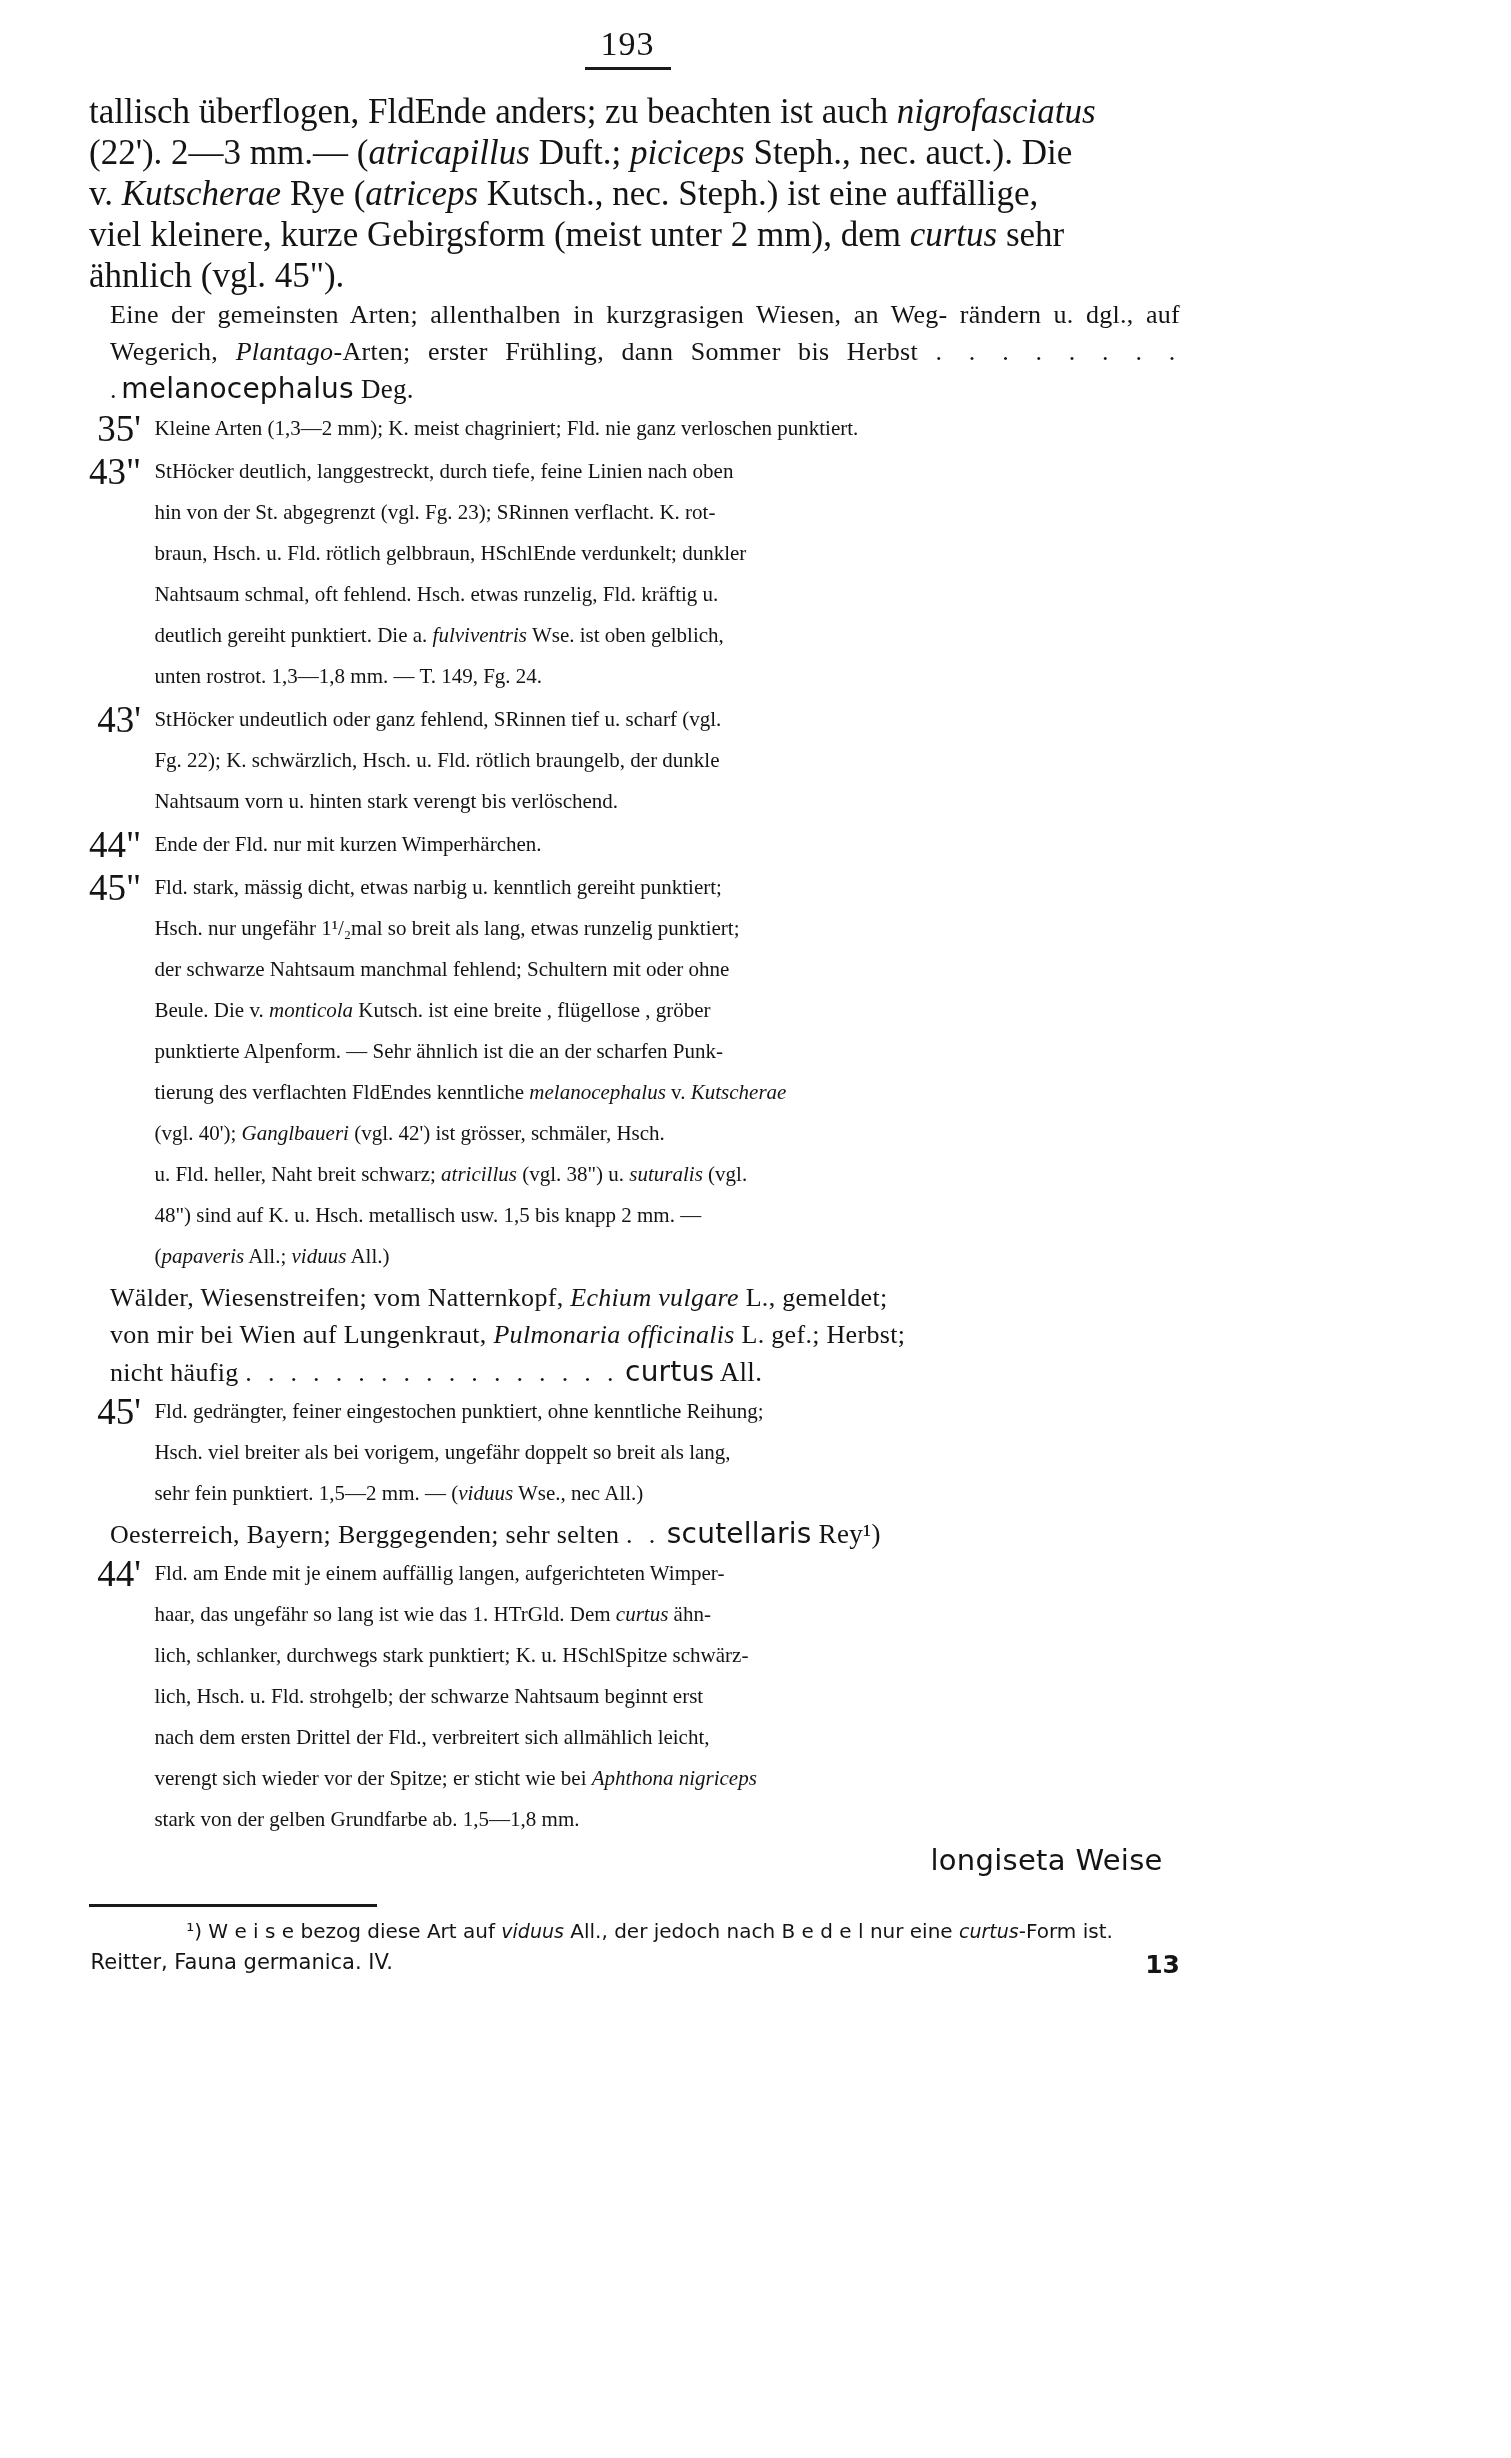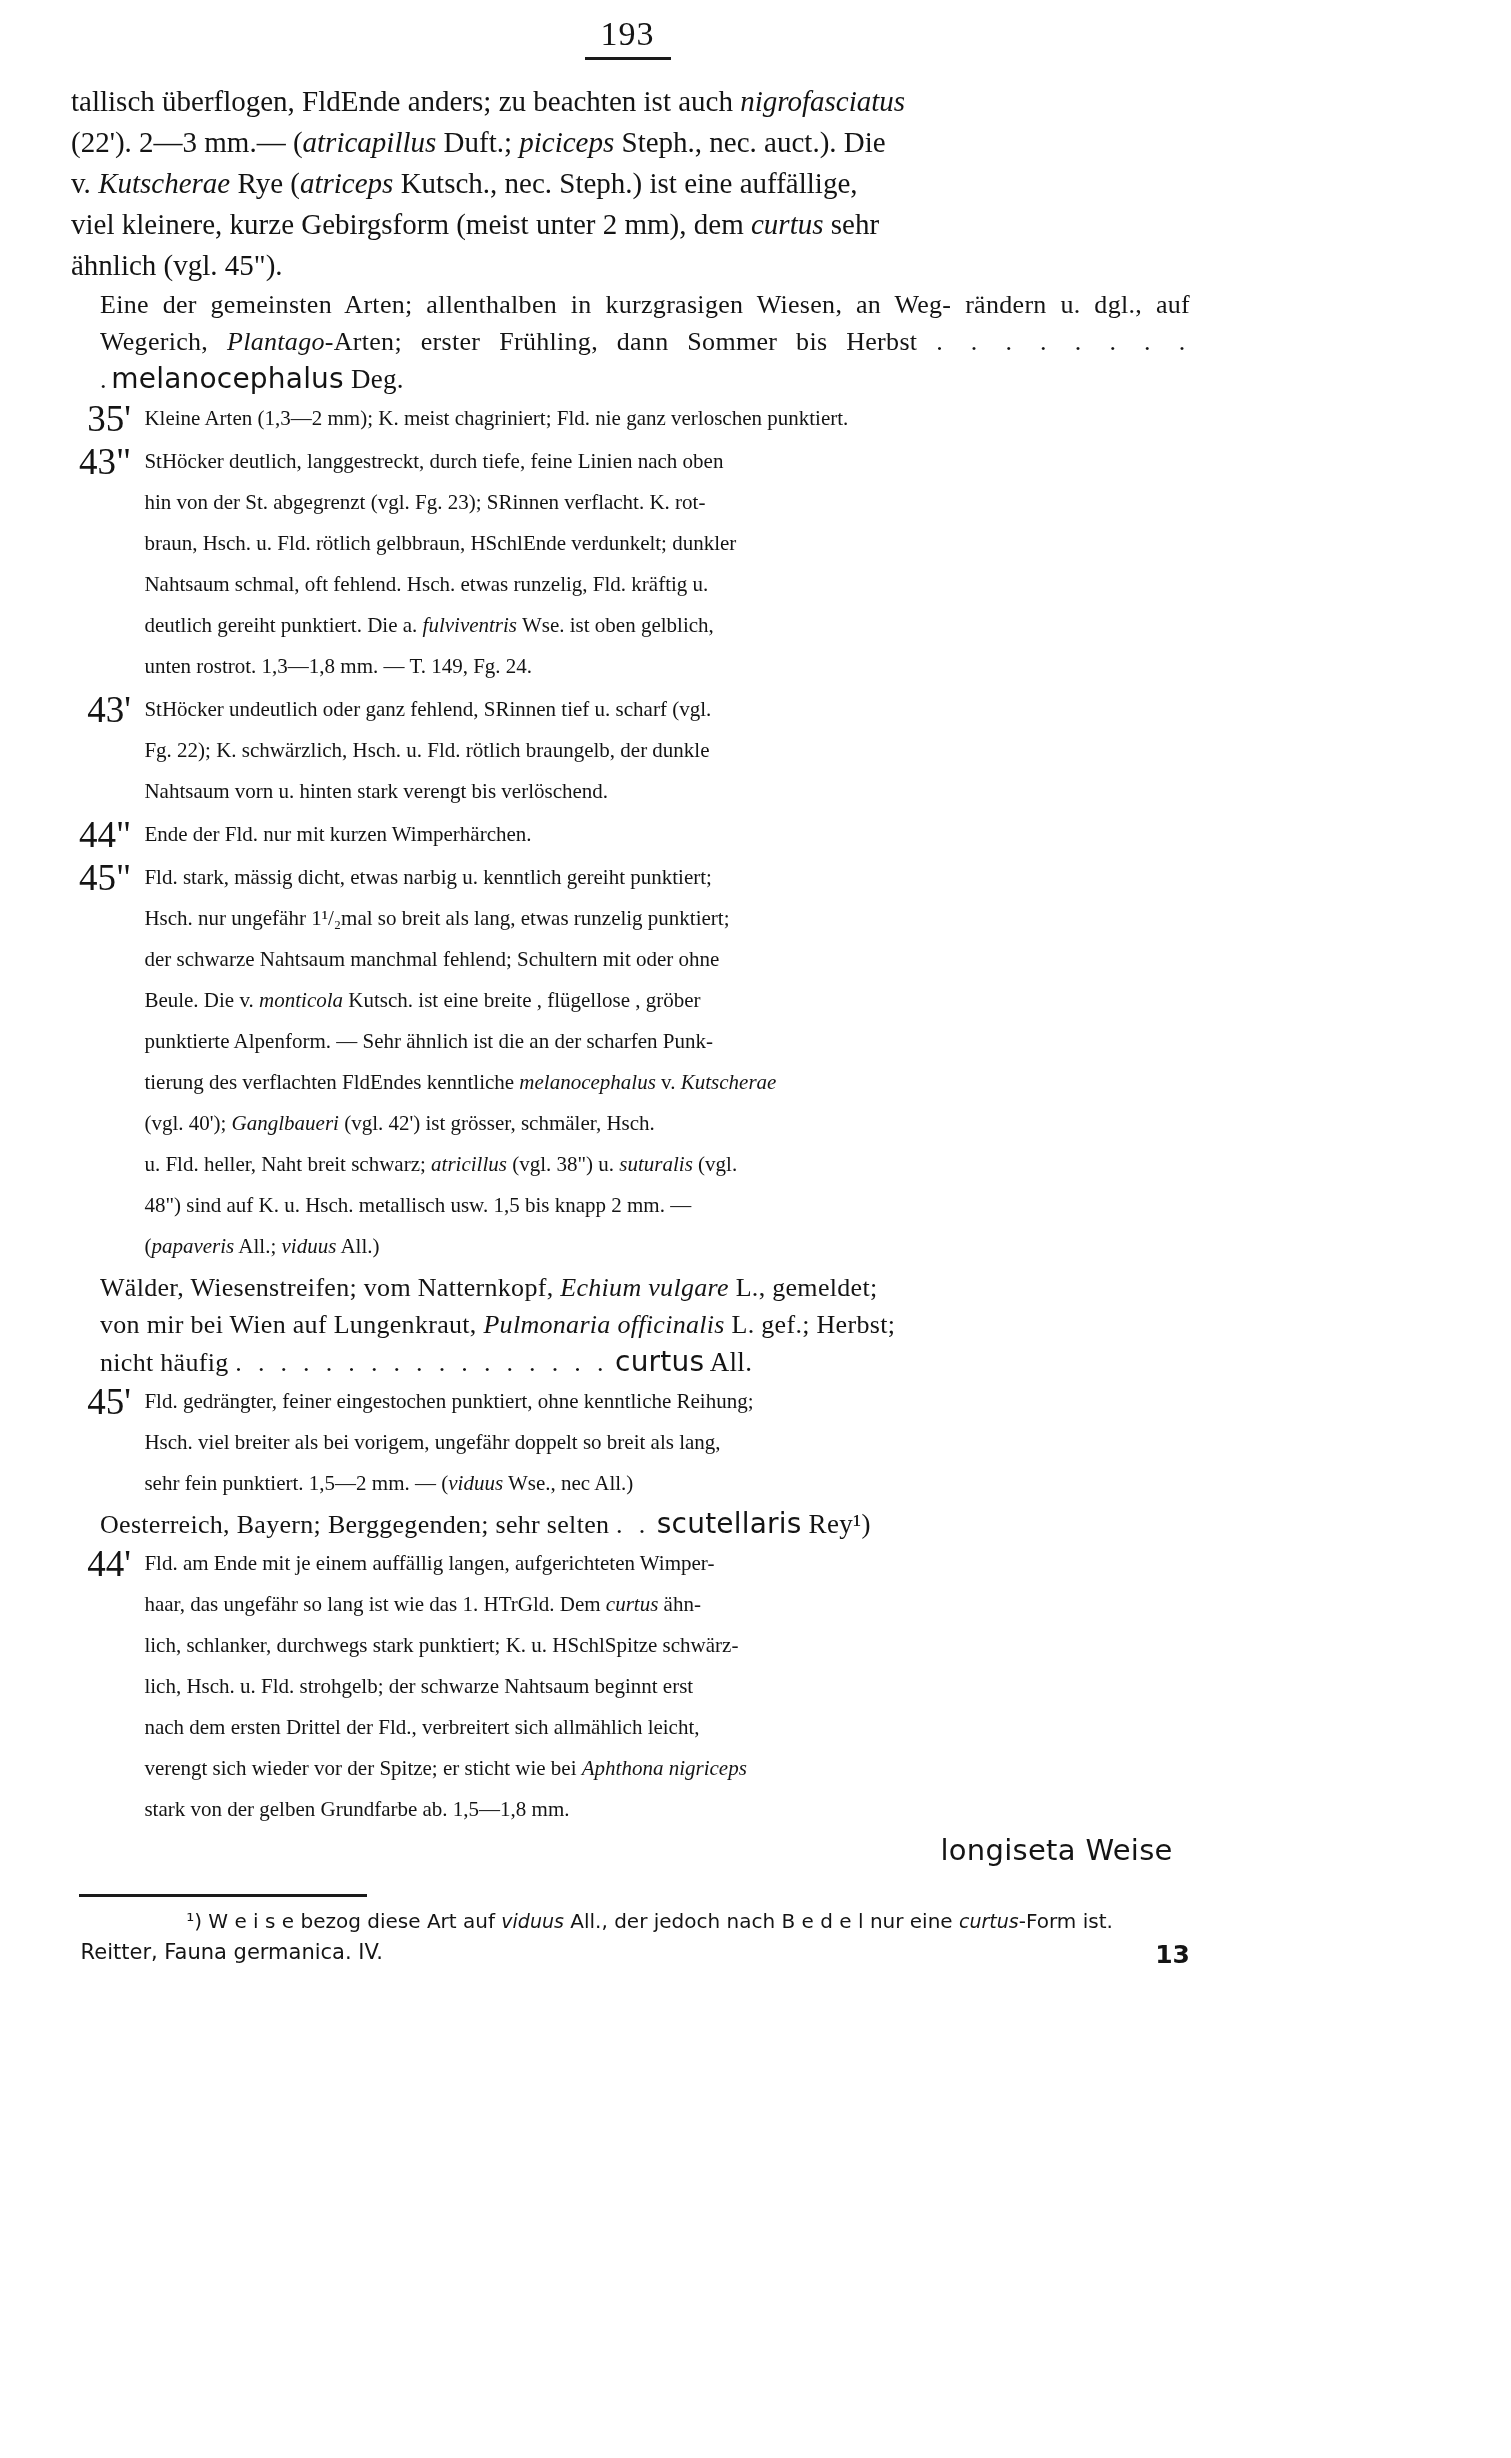--- a/index.html
+++ b/index.html
@@ -12,21 +12,21 @@
     min-height: 2458px;
     font-family: "Liberation Serif", serif;
     color: #141414;
     -webkit-font-smoothing: none;
   }
   .page {
     position: relative;
     width: 1255px;
     min-height: 2458px;
     box-sizing: border-box;
-    padding: 2px;
+    padding: 12px;
   }
   
   .page-header {
     text-align: center;
     padding-top: 13.4px;
   }
   .page-number {
     font-family: "Liberation Serif", serif;
     font-size: 34px;
     letter-spacing: 1px;
@@ -86,24 +86,25 @@
 
   
   .sansblock {
     font-family: "DejaVu Sans", sans-serif;
     font-size: 27px;
     line-height: 39px;
     text-align: justify;
   }
 
   .first-para {
-    font-size: 29px;
+    font-size: 35px;
     line-height: 41px;
     text-align: justify;
     padding-left: 0;
+    margin-left: 8px;
   }
 
   
   .footnote-wrap {
     margin-top: 25px;
     padding: 0 63px 17.3px 69px;
   }
   .footnote-rule {
     width: 288px;
     height: 2.9px;

